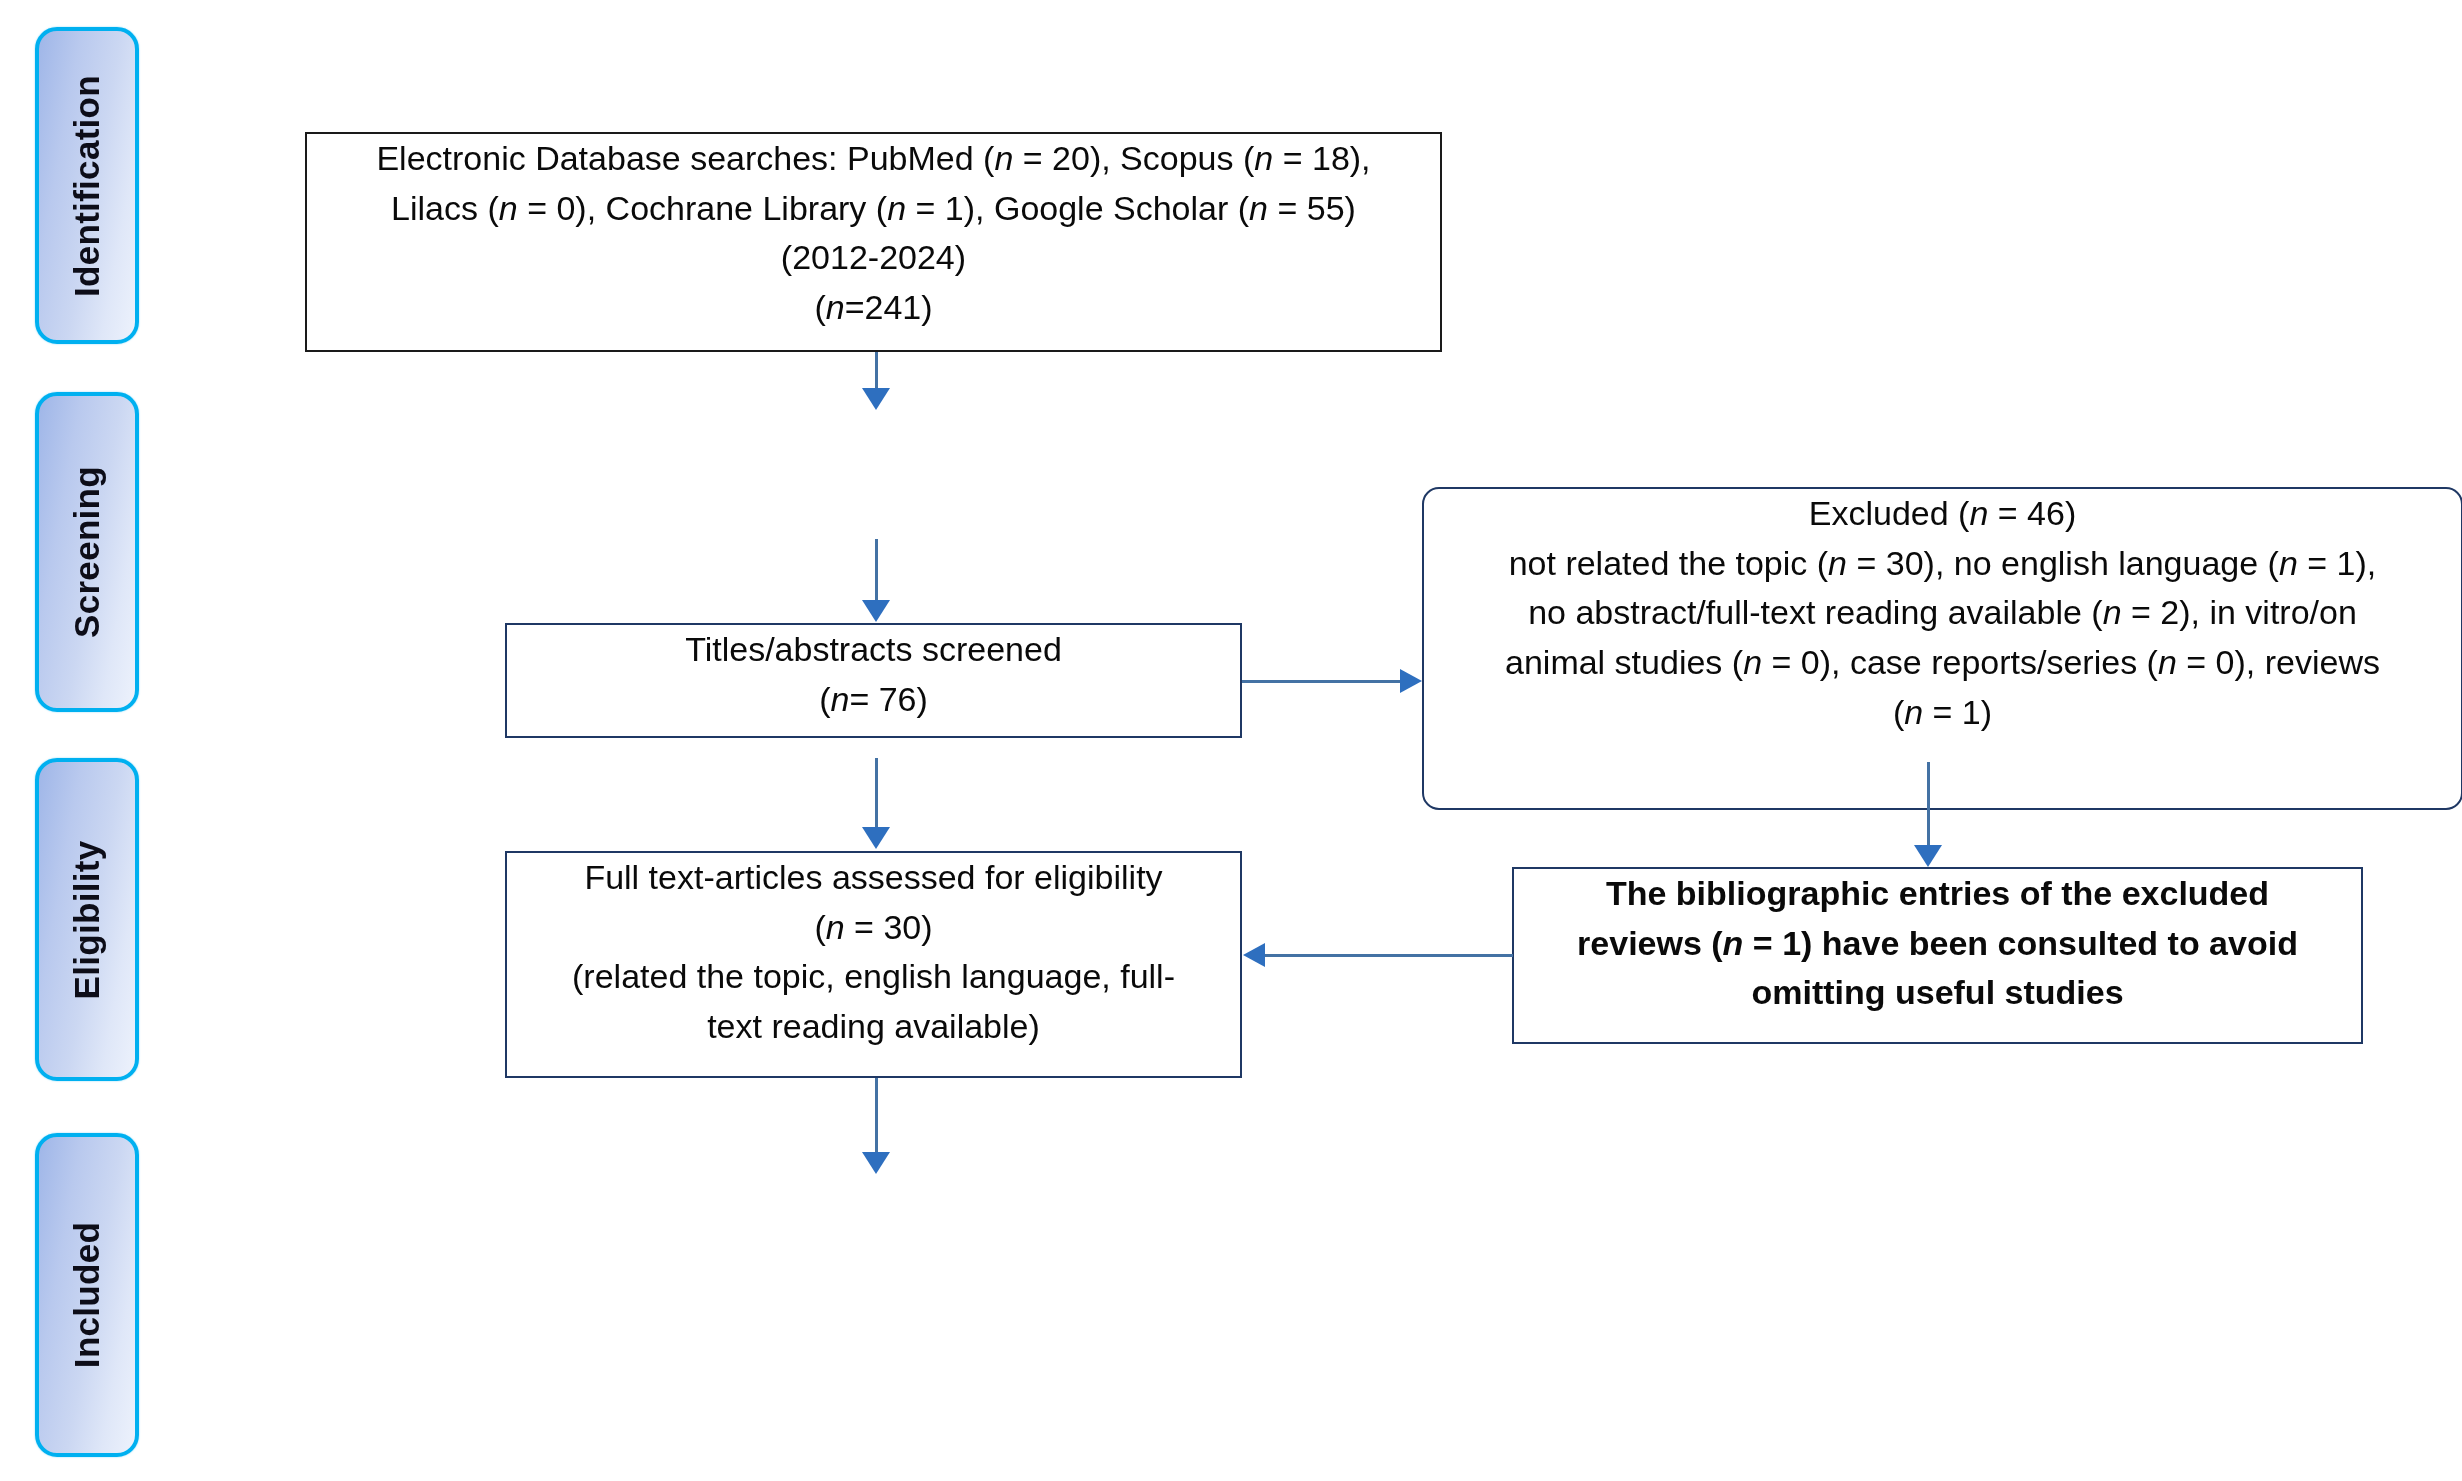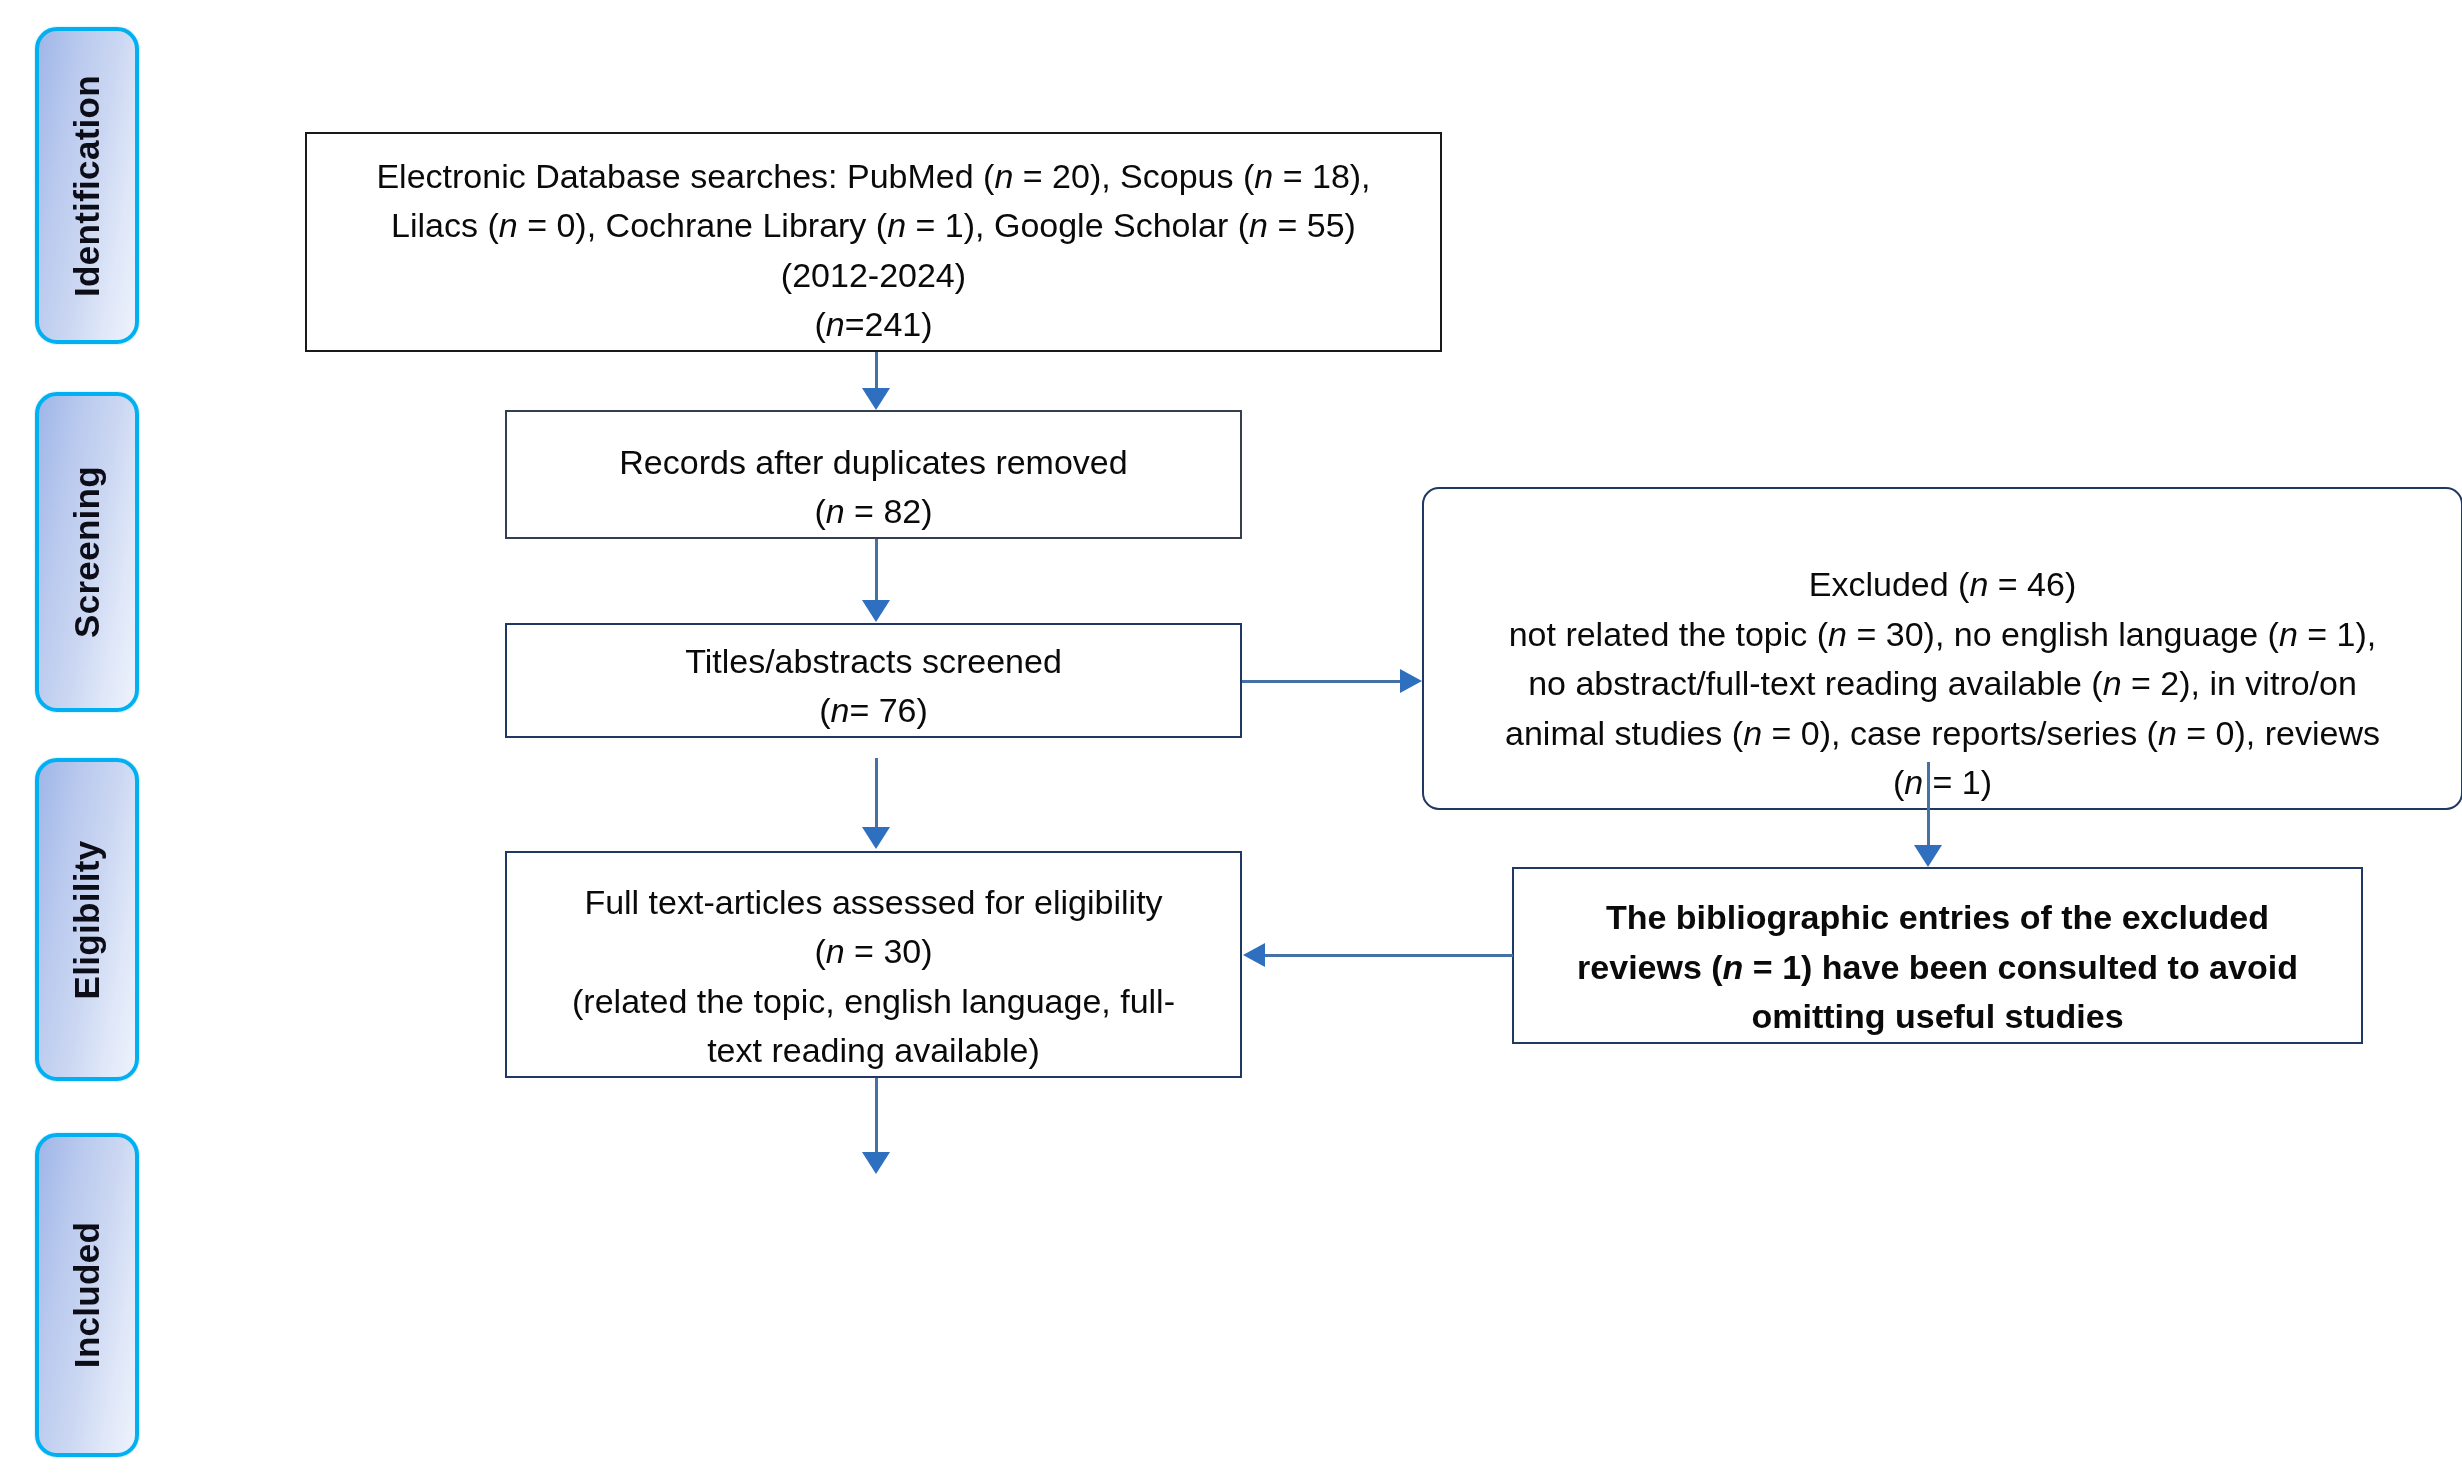--- a/index.html
+++ b/index.html
@@ -25,21 +25,21 @@
     font-weight:600;
     color:#0d0d18;
     letter-spacing:0.3px;
   }
 
   
   .flow-box{
     position:absolute;
     box-sizing:border-box;
     background:#ffffff;
-    display:flex;align-items:flex-end;justify-content:center;
+    display:flex;align-items:flex-start;justify-content:center;
     text-align:center;
   }
   .flow-box .box-text{
     font-size:34px;
     line-height:1.46;
     color:#0a0a0a;
     padding:0 11.8px;
     white-space:pre-line;
   }
   .bx-dark{border:2.5px solid #1a1a1a;}
@@ -88,23 +88,20 @@
   </div>
 
   <div class="stage-pill" style="left:35px;top:1133px;width:104px;height:324px;">
     <span class="stage-label">Included</span>
   </div>
 
   <div class="flow-box bx-dark" style="left:305px;top:132px;width:1137px;height:220px;">
     <div class="box-text">Electronic Database searches: PubMed (<em class="nital">n</em> = 20), Scopus (<em class="nital">n</em> = 18),<br>Lilacs (<em class="nital">n</em> = 0), Cochrane Library (<em class="nital">n</em> = 1), Google Scholar (<em class="nital">n</em> = 55)<br>(2012-2024)<br>(<em class="nital">n</em>=241)</div>
   </div>
 
-  <div class="flow-box bx-slate" style="left:505px;top:410px;width:737px;height:129px;">
-    <div class="box-text">Records after duplicates removed<br>(<em class="nital">n</em> = 82)</div>
-  </div>
 
   <div class="flow-box bx-navy" style="left:505px;top:623px;width:737px;height:115px;">
     <div class="box-text">Titles/abstracts screened<br>(<em class="nital">n</em>= 76)</div>
   </div>
 
   <div class="flow-box bx-navy" style="left:505px;top:851px;width:737px;height:227px;">
     <div class="box-text">Full text-articles assessed for eligibility<br>(<em class="nital">n</em> = 30)<br>(related the topic, english language, full-<br>text reading available)</div>
   </div>
 
 

